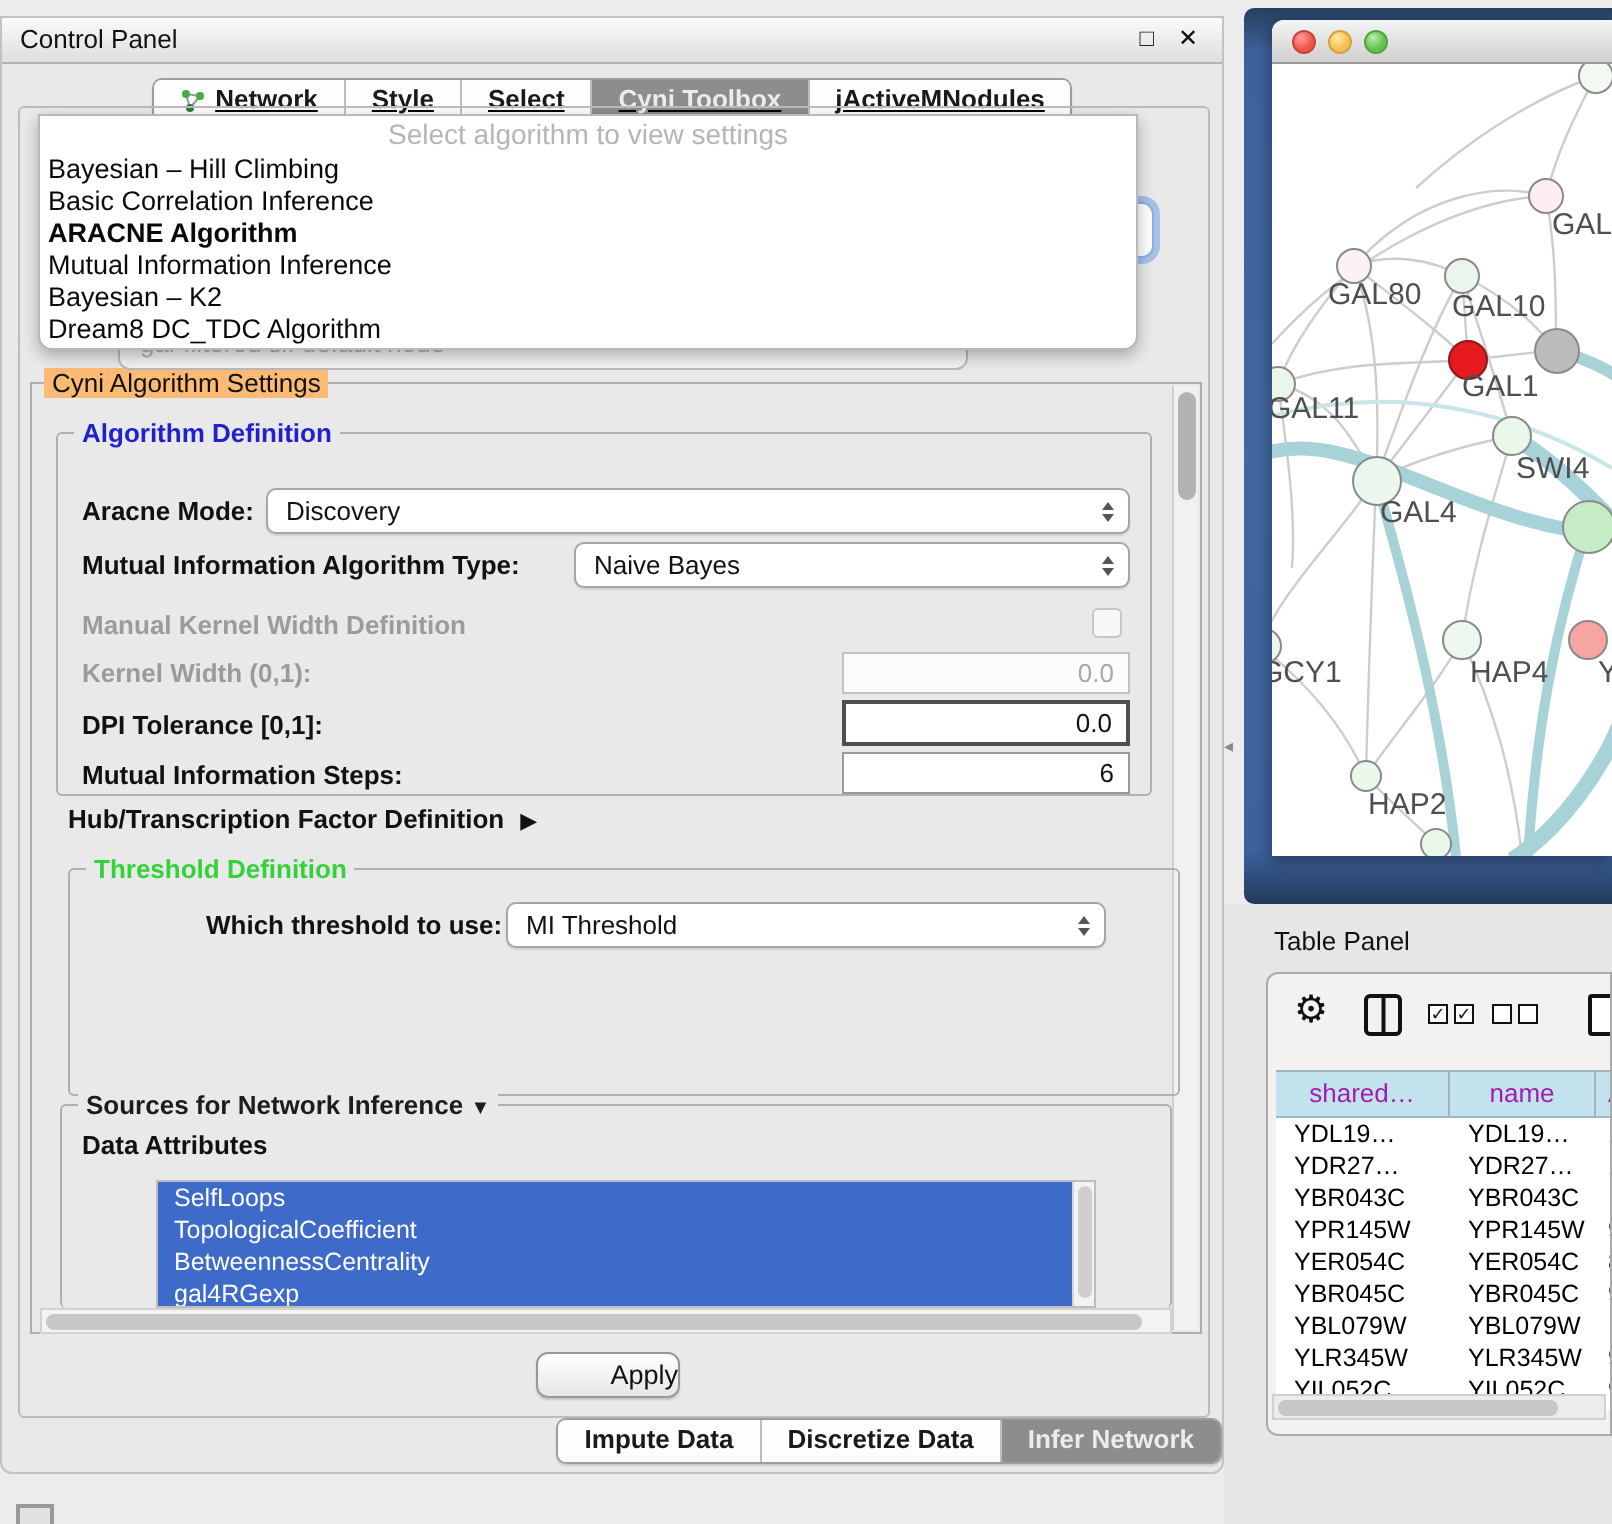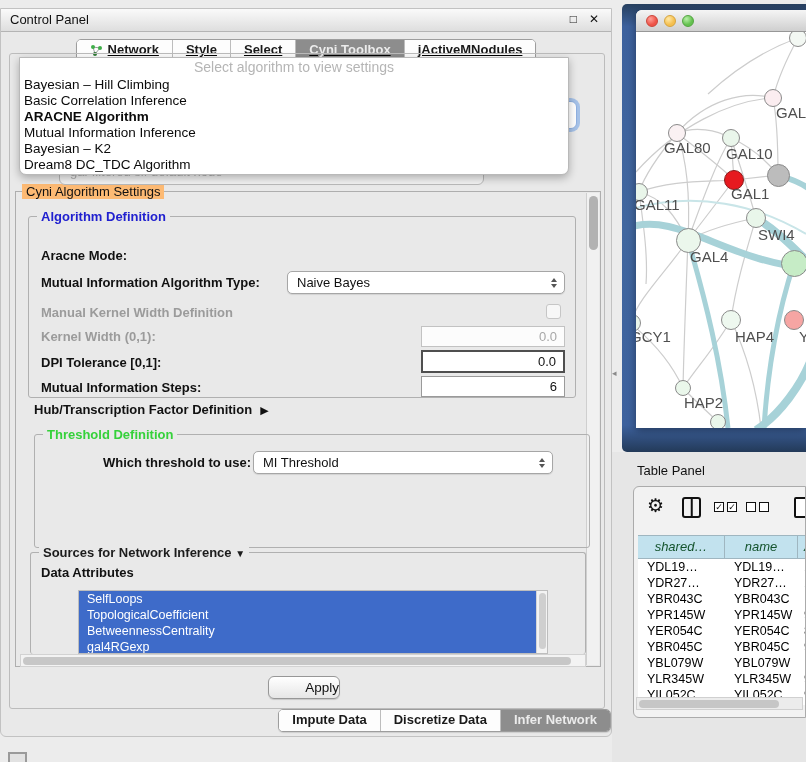--- a/index.html
+++ b/index.html
@@ -111,21 +111,21 @@
   .tp-toolbar{position:absolute;left:0;top:0;width:100%;height:46px;}
   .tb-icon{position:absolute;top:10px;}
   .gear{font-size:19px;color:#111;line-height:24px;}
   .colicon{width:19px;height:21px;border:2.5px solid #111;border-radius:3px;}
   .colicon::after{content:"";position:absolute;left:50%;top:0;width:2.5px;height:100%;background:#111;transform:translateX(-50%);}
   .cb{position:absolute;width:10px;height:10px;border:1.5px solid #111;background:#fff;font-size:9px;
     line-height:9px;text-align:center;color:#111;font-weight:700;}
   .fileicon{width:16px;height:21px;border:2.5px solid #111;border-radius:2px;background:#fff;}
   .tp-table{position:absolute;left:4px;top:48px;width:169px;height:170px;background:#fff;}
   .tp-header{display:flex;height:24px;background:#c2e2ee;border-top:1px solid #9fb6c0;border-bottom:1px solid #9fb6c0;}
-  .th{font-size:13px;color:#14532d;line-height:22px;text-align:center;border-right:1px solid #9fb6c0;overflow:hidden;white-space:nowrap;font-style:italic;}
+  .th{font-size:13px;color:#a21caf;line-height:22px;text-align:center;border-right:1px solid #9fb6c0;overflow:hidden;white-space:nowrap;}
   .trow{display:flex;height:16px;}
   .td{font-size:12.5px;color:#000;line-height:16px;padding-left:9px;overflow:hidden;white-space:nowrap;}
   .c1{width:87px;} .c2{width:73px;} .c3{flex:1;padding-left:6px;}
   .tp-hsb{position:absolute;left:2px;top:210px;width:167px;height:13px;background:#ececec;border:1px solid #d0d0d0;}
   .tp-hsb-thumb{position:absolute;left:2px;top:1.5px;width:140px;height:8px;background:#c6c6c6;border-radius:4px;}
 
   .mini-icon{position:absolute;left:8px;top:752px;width:19px;height:14px;border:2px solid #9a9a9a;background:#e2e2e2;}
 </style>
 </head>
 <body>
@@ -191,20 +191,27 @@
       <span class="settings-title">Cyni Algorithm Settings</span>
 
       <div class="vsb">
         <div class="vsb-thumb"></div>
       </div>
 
       <div class="group" style="left:12px;top:24px;width:548px;height:182px;">
         <span class="gtitle blue">Algorithm Definition</span>
 
         <span class="lbl" style="left:12px;top:31px;">Aracne Mode:</span>
+        <div class="combo" style="left:104px;top:27px;width:432px;">
+          <span>Discovery</span>
+          <span class="spin">
+              <span class="tri-up"></span>
+              <span class="tri-dn"></span>
+            </span>
+        </div>
 
         <span class="lbl" style="left:12px;top:58px;">Mutual Information Algorithm Type:</span>
         <div class="combo" style="left:258px;top:54px;width:278px;">
           <span>Naive Bayes</span>
           <span class="spin">
               <span class="tri-up"></span>
               <span class="tri-dn"></span>
             </span>
         </div>
 

